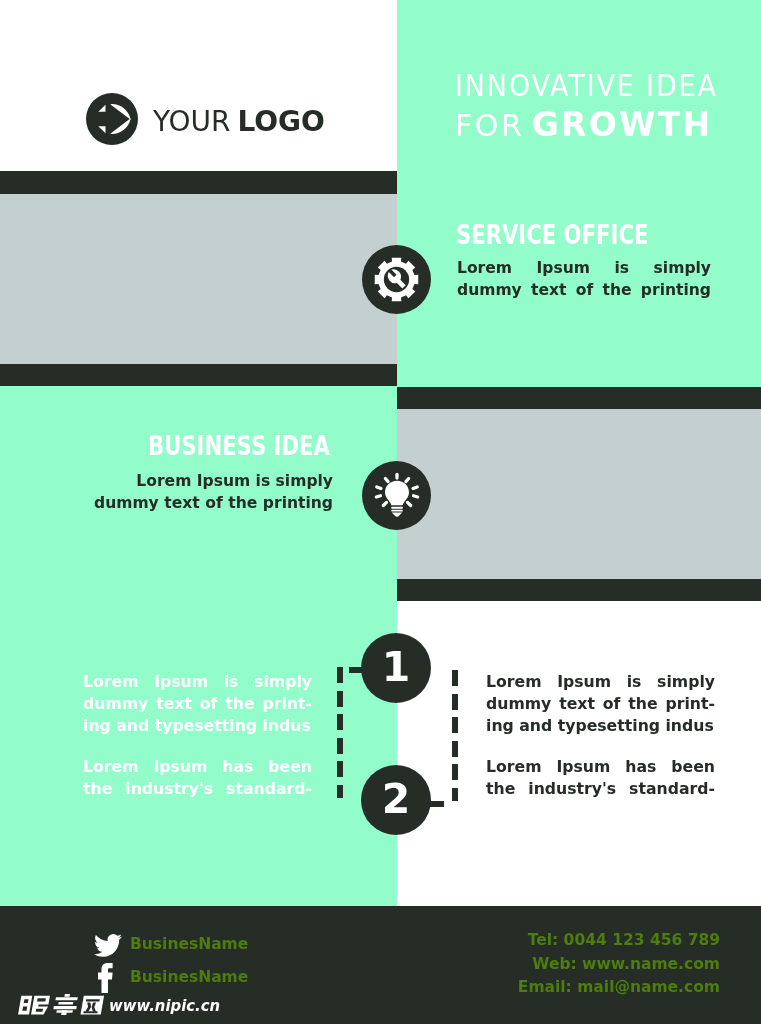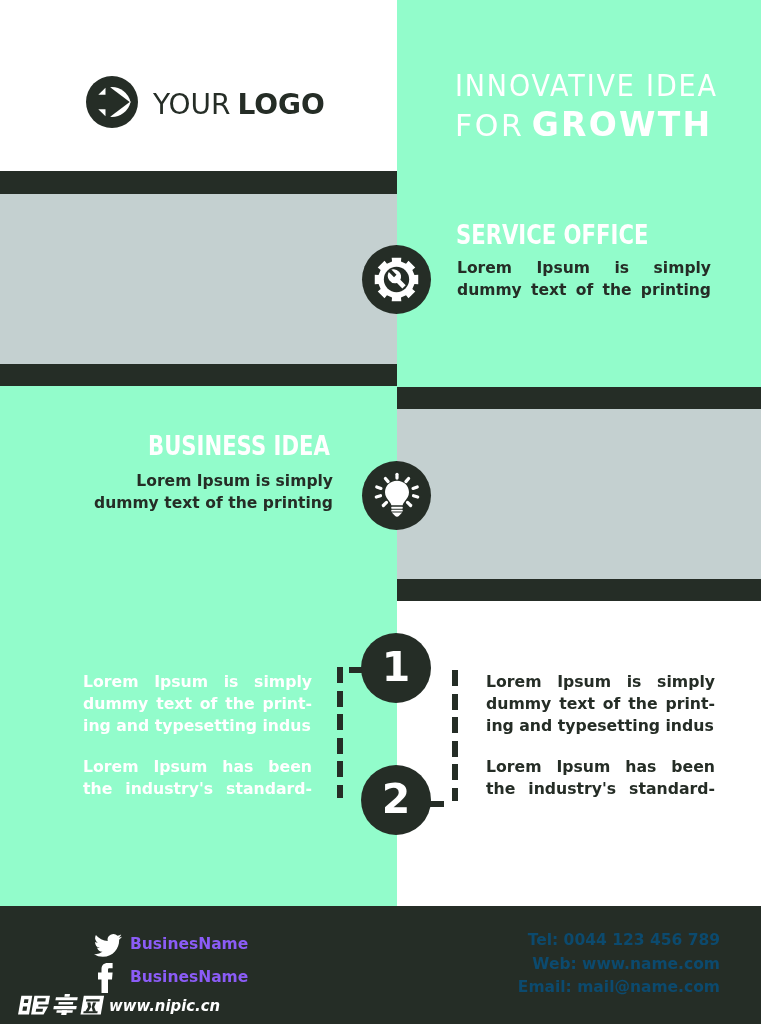--- a/index.html
+++ b/index.html
@@ -19,21 +19,21 @@
   #bar-left-top      { left:0;     top:171px; width:397px; height:23px;  background:var(--dark); }
   #gray-left-top     { left:0;     top:194px; width:397px; height:170px; background:var(--gray); }
   #bar-left-mid      { left:0;     top:364px; width:397px; height:22px;  background:var(--dark); }
   #green-left-bottom { left:0;     top:386px; width:397px; height:520px; background:var(--green); }
   #bar-right-top     { left:397px; top:387px; width:364px; height:22px;  background:var(--dark); }
   #gray-right-mid    { left:397px; top:409px; width:364px; height:170px; background:var(--gray); }
   #bar-right-mid     { left:397px; top:579px; width:364px; height:22px;  background:var(--dark); }
   #footer            { left:0;     top:906px; width:761px; height:118px; background:var(--dark); }
 
   
-  #logo-block { left:86px; top:76px; width:280px; height:52px; display:flex; align-items:flex-start; }
+  #logo-block { left:86px; top:93px; width:280px; height:52px; display:flex; align-items:flex-start; }
   #logo-mark  { width:52px; height:52px; display:block; flex:0 0 auto; }
   #logo-text  { margin-left:15px; margin-top:15px; font-size:28px; color:var(--dark);
                 letter-spacing:0; line-height:1; white-space:nowrap; }
   #logo-text .light { font-weight:400; }
   #logo-text .bold  { font-weight:700; margin-left:-2px; }
 
   
   #headline { left:455px; top:71px; width:340px; color:#fff; line-height:1.0;
               transform-origin:left top; }
   #headline .l1 { font-size:30px; font-weight:400; letter-spacing:2.05px; white-space:nowrap;
@@ -76,29 +76,29 @@
 
   
   .dash-v { width:6px; background:repeating-linear-gradient(to bottom, var(--dark) 0 16px, transparent 16px 23.5px); }
   #dash-left  { left:337px; top:667px; height:131px; }
   #dash-right { left:452px; top:670px; height:131px; }
   .dash-cap { background:var(--dark); height:6px; }
   #cap-left   { left:349px; top:667px; width:14px; }
   #cap-right  { left:430px; top:801px; width:14px; }
 
   
-  .f-social { display:flex; align-items:center; color:#8b5cf6; font-weight:700; font-size:15.5px;
+  .f-social { display:flex; align-items:center; color:#4d7c0f; font-weight:700; font-size:15.5px;
               line-height:1; }
   #tw-row { left:94px; top:933px; height:23px; }
   #fb-row { left:94px; top:964px; height:28px; }
   .f-social .sicon { width:28px; display:flex; align-items:center; justify-content:flex-start; }
   #fb-row .sicon { width:28px; justify-content:flex-start; padding-left:4px; }
   .f-social .slabel { margin-left:8px; }
 
-  #contact { left:440px; top:929px; width:280px; text-align:right; color:#0c4a6e;
+  #contact { left:440px; top:929px; width:280px; text-align:right; color:#4d7c0f;
              font-weight:700; font-size:15.5px; line-height:1.52; }
 
   #watermark { left:18px; top:994px; display:flex; align-items:flex-start; }
   #wm-cn { display:flex; align-items:flex-end; }
   #wm-url { margin-left:1px; margin-top:4px; font-style:italic; font-weight:700; font-size:16px; color:#fff;
             letter-spacing:0; line-height:1; transform:scaleX(0.928); transform-origin:left top; }
 
   #idtag { left:528px; top:992px; background:#323A34; color:#d8ded9;
            font-size:11.5px; padding:1.5px 5px; font-family:"Liberation Sans", sans-serif;
            line-height:1.15; }

